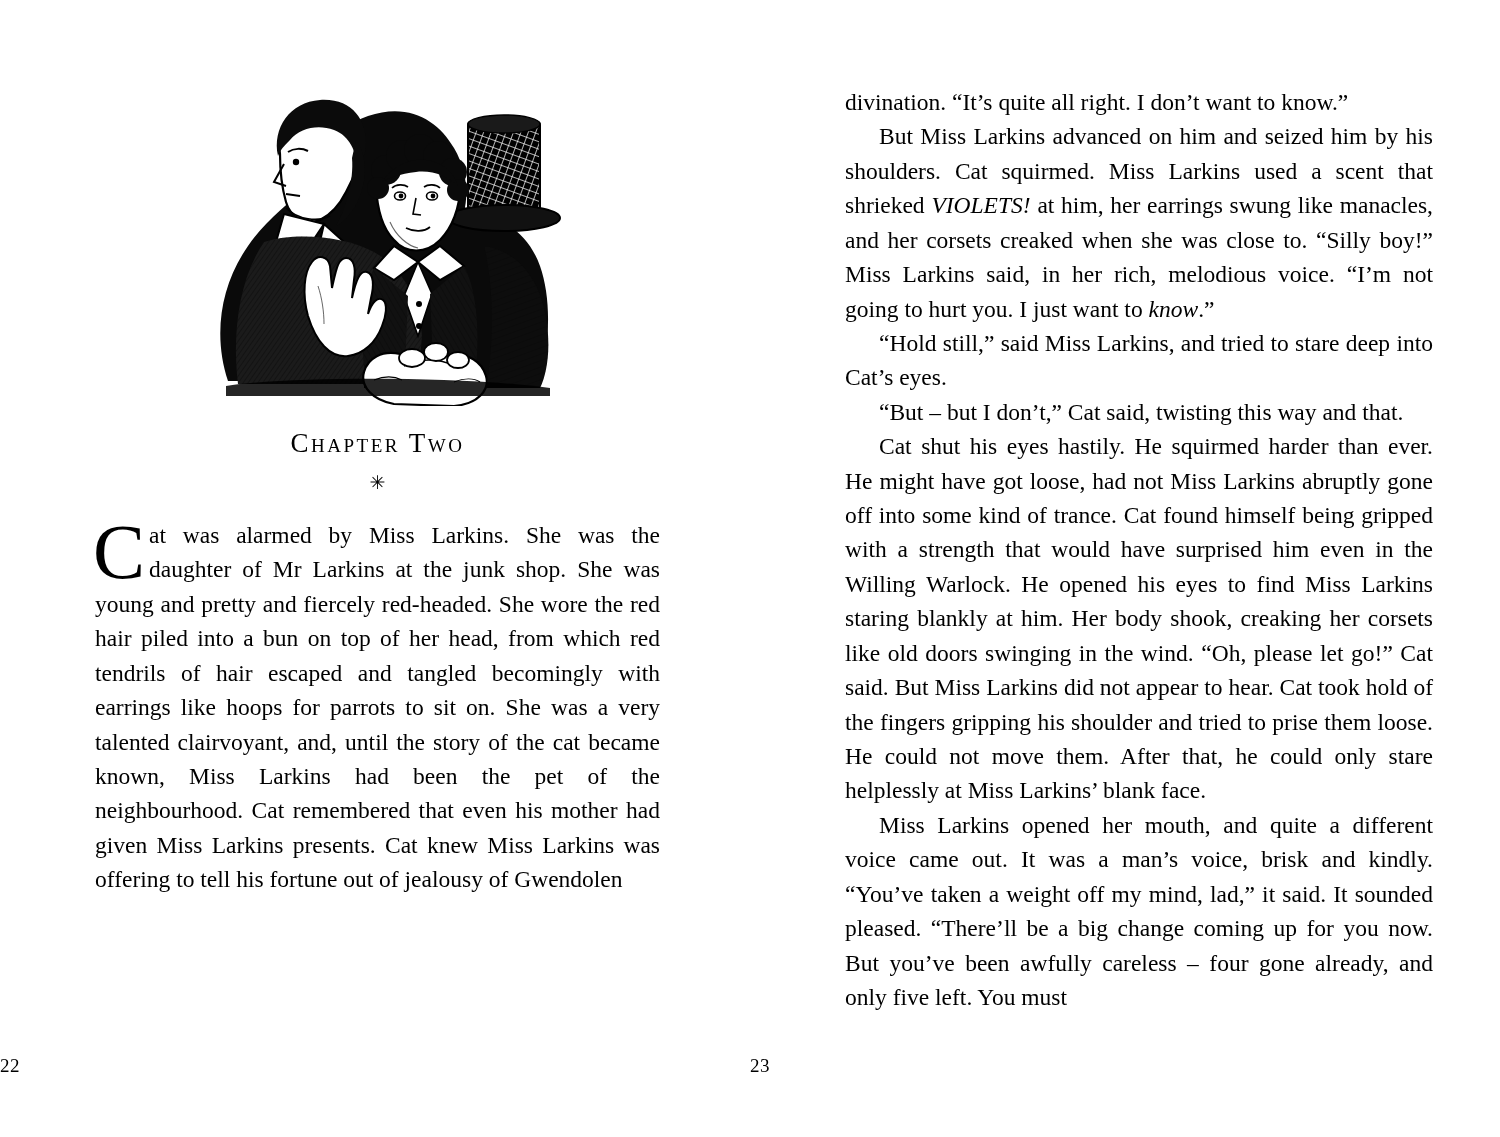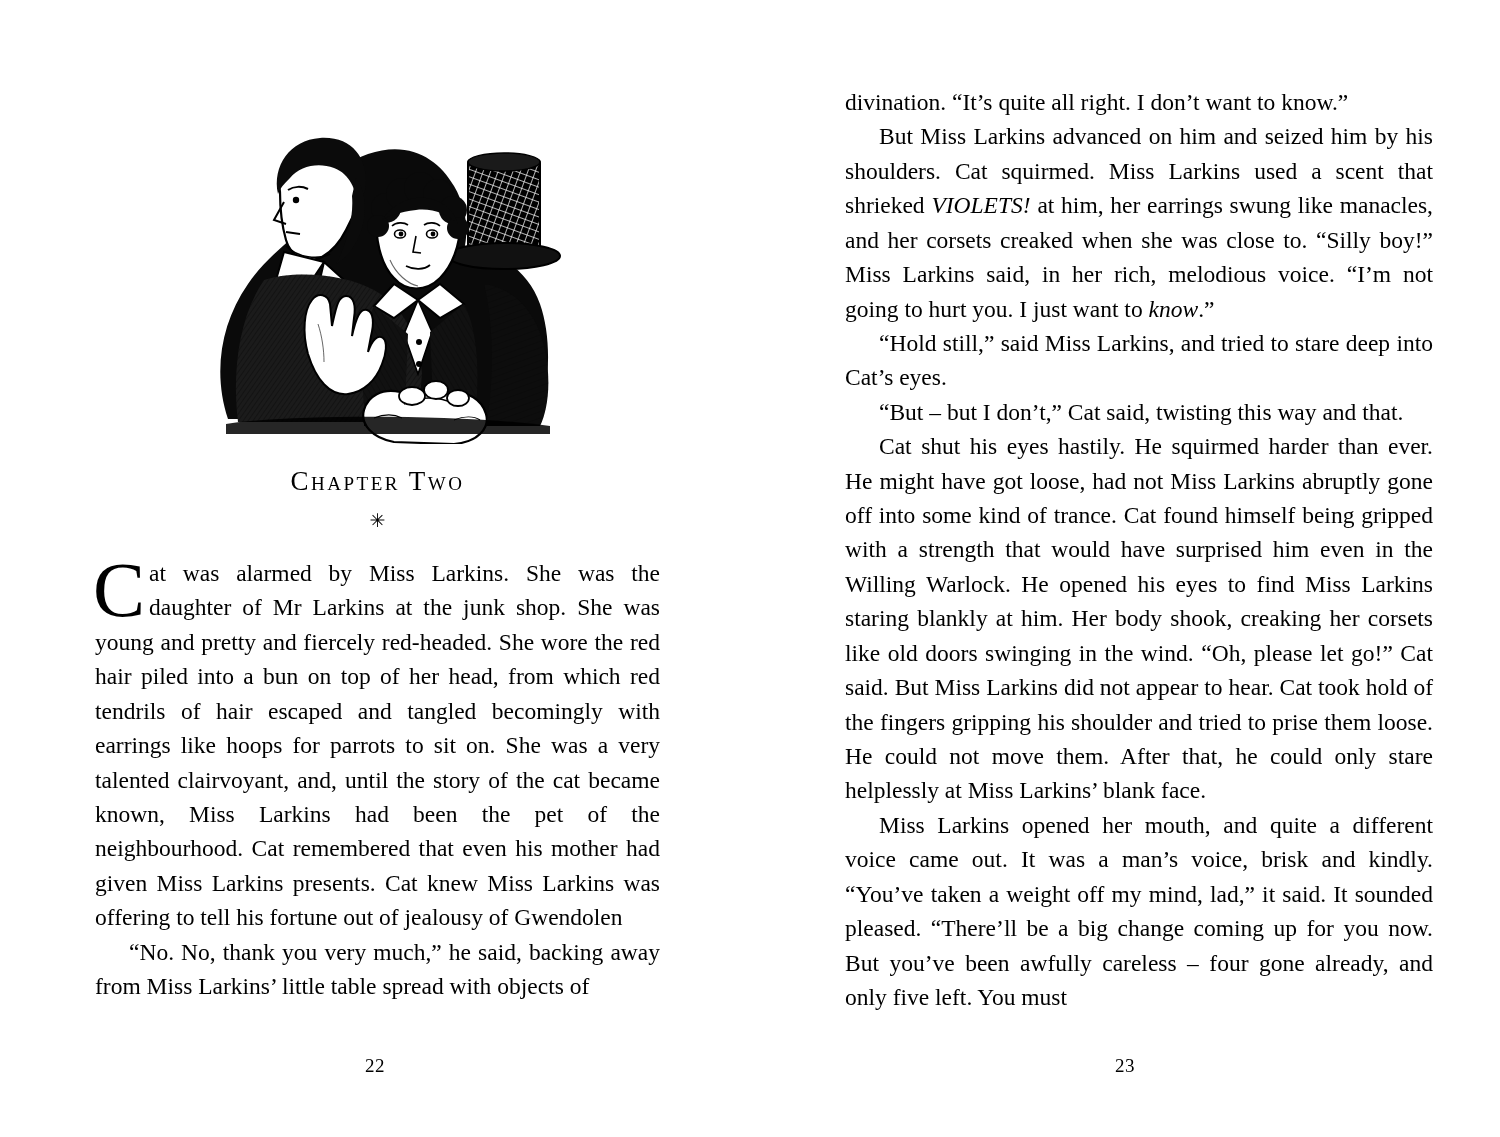--- a/index.html
+++ b/index.html
@@ -20,21 +20,21 @@
     height: 1137px;
     display: flex;
   }
   .page {
     position: relative;
     width: 750px;
     height: 1137px;
     box-sizing: border-box;
   }
   .page-left {
-    padding: 74px 90px 0 95px;
+    padding: 36px 90px 0 95px;
   }
   .page-right {
     padding: 85px 67px 0 95px;
   }
 
   
   .illustration {
     width: 420px;
     height: 370px;
     margin: 0 auto;
@@ -92,21 +92,20 @@
     font-family: "Liberation Serif", serif;
   }
   .italic { font-style: italic; margin-top: 47px; }
 
   
   .folio {
     position: absolute;
     bottom: 60px;
     left: 0;
     width: 100%;
-    text-align: center;
     font-size: 19px;
     letter-spacing: 0.5px;
   }
   .page-left .folio { padding-right: 5px; }
 </style>
 </head>
 <body>
 
 <div class="spread">
 
@@ -228,21 +227,20 @@
 
         <path d="M58 350 C120 340 300 340 382 352 L382 360 L58 360 Z" fill="#000" opacity="0.85"></path>
       </svg>
     </div>
 
     <div class="chapter-title">Chapter Two</div>
     <div class="chapter-ornament">✳</div>
 
     <div class="body-text">
       <p class="first dropcap-para"><span class="dropcap">C</span><span>at was alarmed by Miss Larkins. She was the daughter of Mr Larkins at the junk shop. She was young and pretty and fiercely red-headed. She wore the red hair piled into a bun on top of her head, from which red tendrils of hair escaped and tangled becomingly with earrings like hoops for parrots to sit on. She was a very talented clairvoyant, and, until the story of the cat became known, Miss Larkins had been the pet of the neighbourhood. Cat remembered that even his mother had given Miss Larkins presents. Cat knew Miss Larkins was offering to tell his fortune out of jealousy of Gwendolen</span></p>
-      <p class="indent">“No. No, thank you very much,” he said, backing away from Miss Larkins’ little table spread with objects of</p>
     </div>
 
     <div class="folio">22</div>
   </div>
 
   <div class="page page-right">
     <div class="body-text">
       <p class="first">divination. “It’s quite all right. I don’t want to know.”</p>
 
       <p class="indent"><span>But Miss Larkins advanced on him and seized him by his shoulders. Cat squirmed. Miss Larkins used a scent that shrieked </span><span class="italic">VIOLETS!</span><span> at him, her earrings swung like manacles, and her corsets creaked when she was close to. “Silly boy!” Miss Larkins said, in her rich, melodious voice. “I’m not going to hurt you. I just want to </span><span class="italic">know</span><span>.”</span></p>

